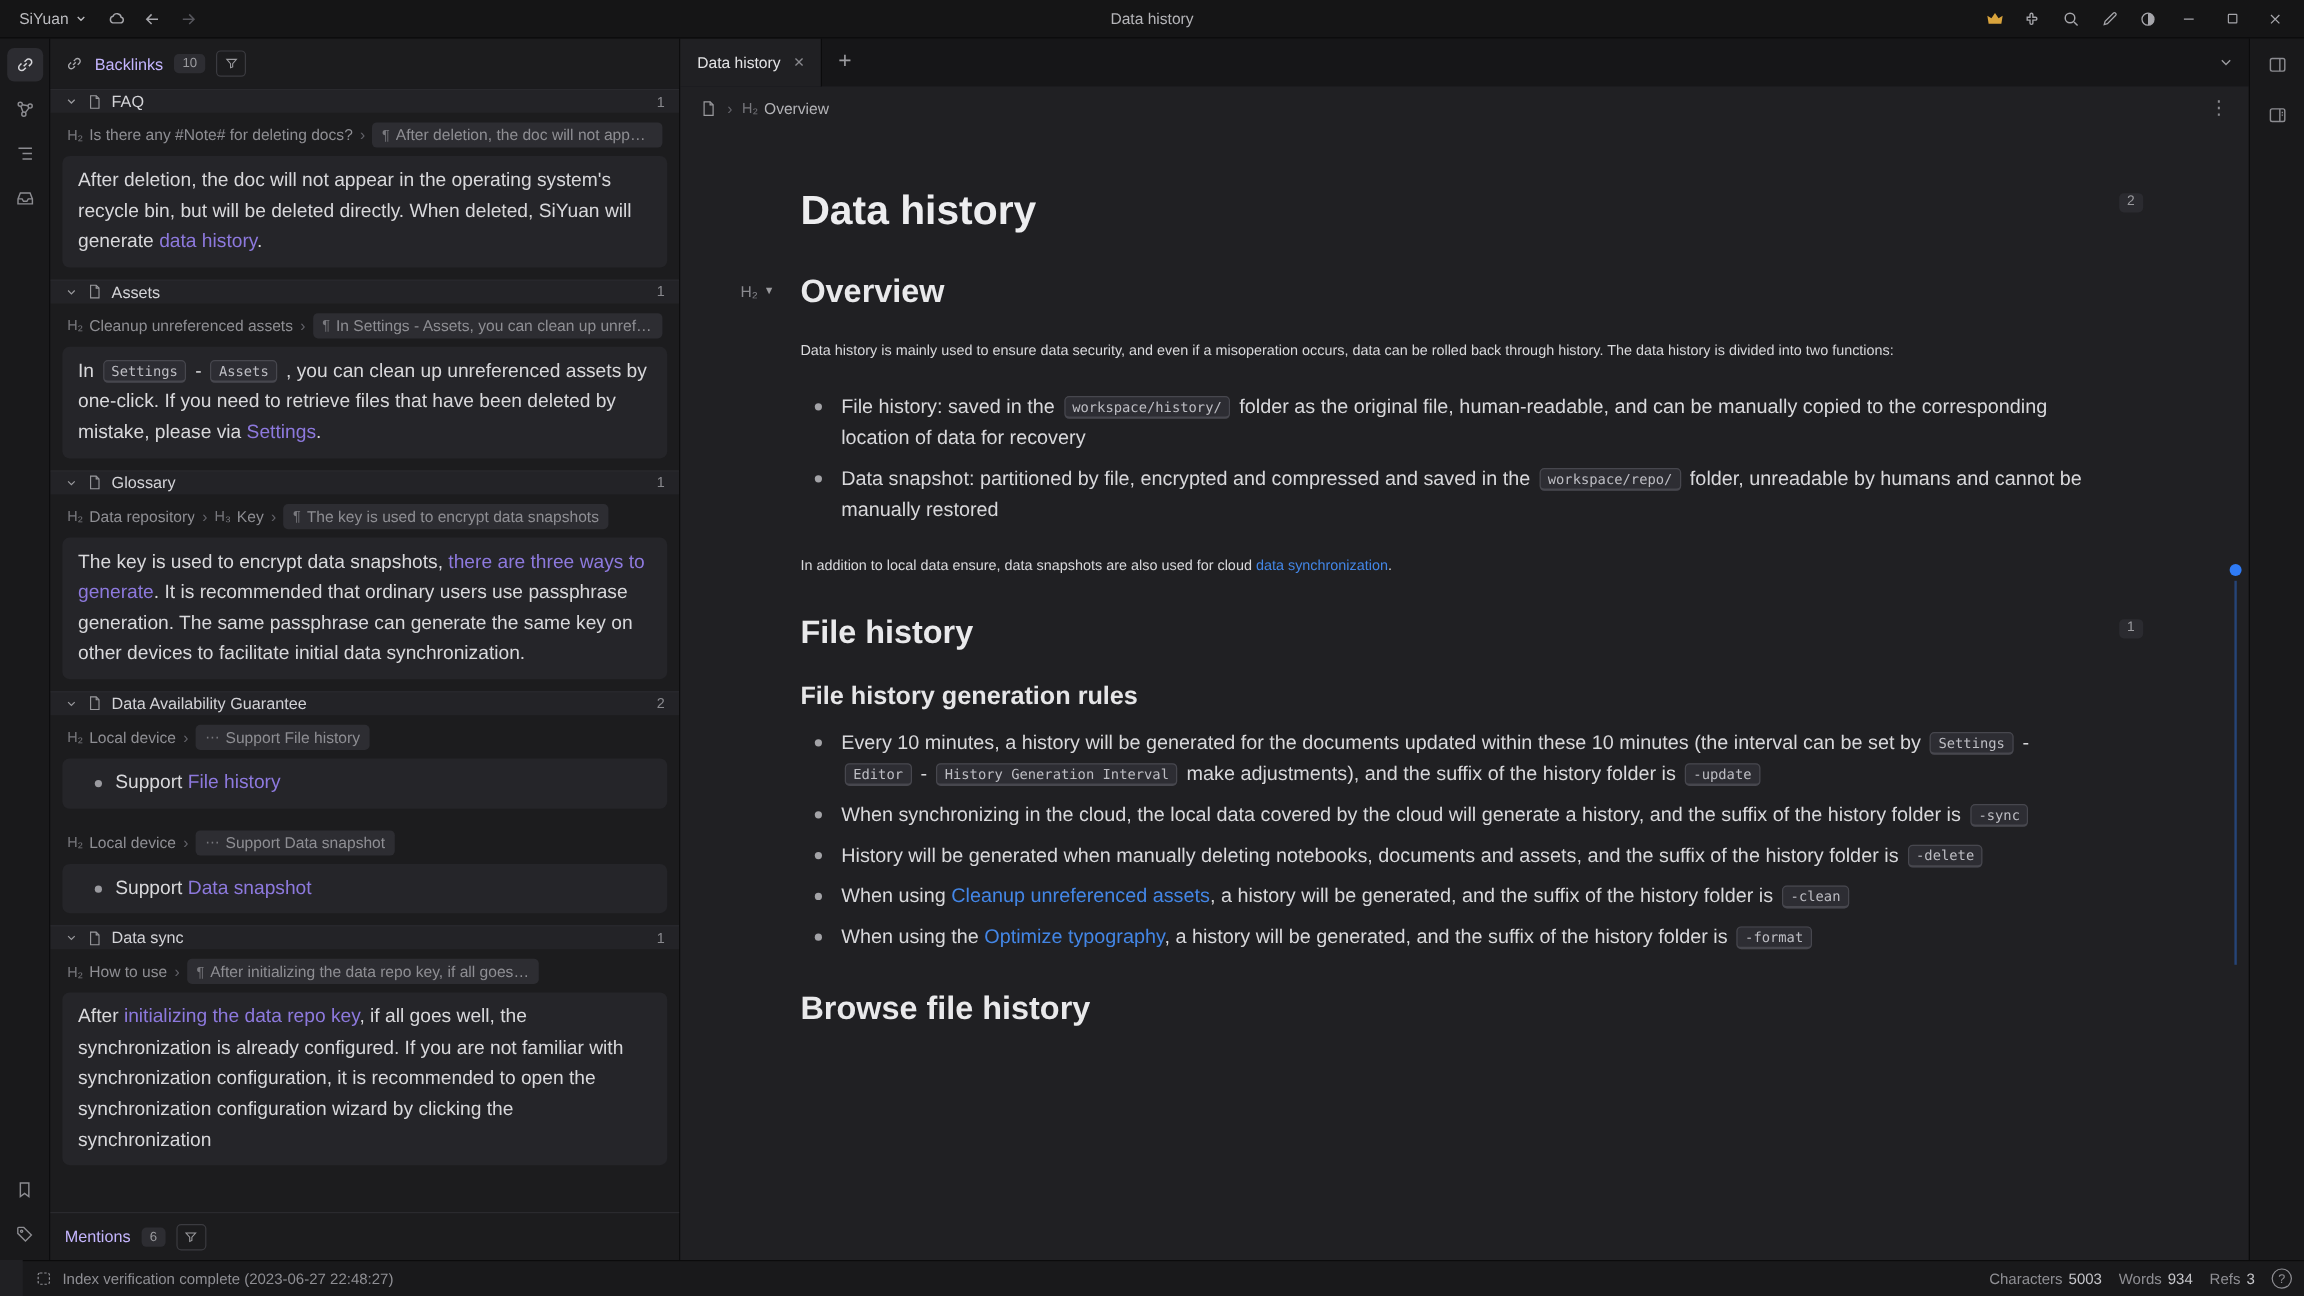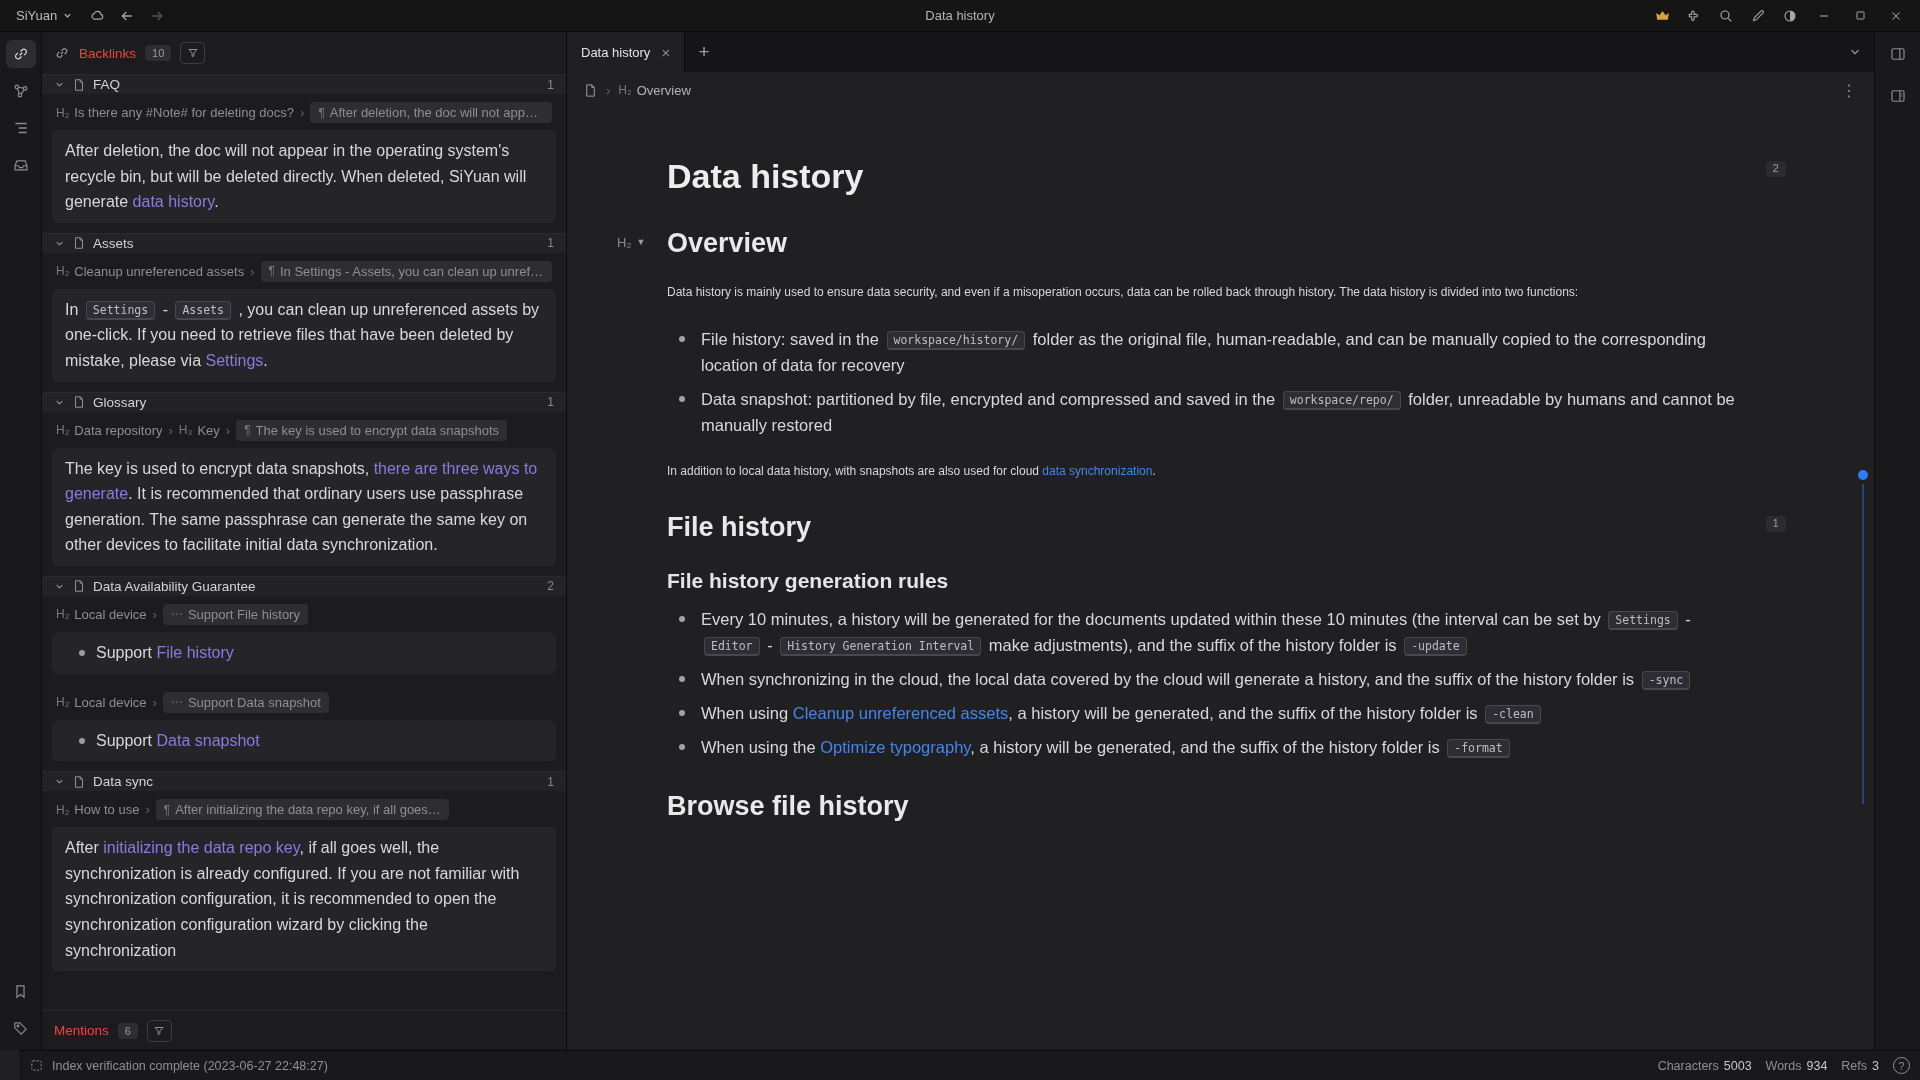--- a/index.html
+++ b/index.html
@@ -27,21 +27,21 @@
   .dock-right{width:46px;border-left:1px solid #0b0b0c;padding-top:8px;gap:14px;}
   .dock-icon{width:30px;height:28px;display:flex;align-items:center;justify-content:center;color:#8c8c91;border-radius:6px;cursor:pointer;}
   .dock-icon.active{background:#2c2c31;color:#d5d5d9;}
   .dock-spacer{flex:1;}
 
   
   .panel{width:525px;background:#1c1c1e;border-right:1px solid #0b0b0c;display:flex;flex-direction:column;min-height:0;}
   .panel-head,.panel-foot{display:flex;align-items:center;gap:9px;padding:0 12px;}
   .panel-head{flex:0 0 42px;height:42px;color:#a8a8ac;}
   .panel-foot{flex:0 0 40px;height:40px;border-top:1px solid #2a2a2e;color:#a8a8ac;}
-  .panel-title{font-size:13.5px;color:#ef4444;}
+  .panel-title{font-size:13.5px;color:#c4b5fd;}
   .badge{background:#2d2d32;border-radius:4px;padding:2px 7px;font-size:11px;color:#9b9b9f;}
   .filter-btn{width:25px;height:22px;border:1px solid #3b3b40;border-radius:4px;display:flex;align-items:center;justify-content:center;color:#9b9b9f;cursor:pointer;}
   .panel-body{flex:1;overflow:hidden;}
 
   .bl-head{display:flex;align-items:center;gap:7px;padding:2px 12px;background:#232327;border-top:1px solid #2a2a2e;cursor:pointer;}
   .bl-head .chev{color:#9a9a9e;}
   .bl-head .doc{color:#9a9a9e;}
   .bl-name{font-size:13.5px;color:#d3d3d7;}
   .bl-count{margin-left:auto;font-size:12px;color:#8a8a8f;}
   .bl-crumb{display:flex;align-items:center;gap:6px;padding:8px 14px 4px;font-size:13px;color:#8e8e93;white-space:nowrap;overflow:hidden;cursor:pointer;}
@@ -447,26 +447,27 @@
             <div class="blk h1"><span>Data history</span><span class="refbadge">2</span></div>
             <div class="blk h2"><span>Overview</span><span class="gutter">
                 <span class="gtag">H₂</span>
                 <span class="garr">▼</span>
               </span></div>
             <p class="blk para"><span>Data history is mainly used to ensure data security, and even if a misoperation occurs, data can be rolled back through history. The data history is divided into two functions:</span></p>
             <ul class="blk list">
               <li><span>File history: saved in the </span><span class="kbd">workspace/history/</span><span> folder as the original file, human-readable, and can be manually copied to the corresponding location of data for recovery</span></li>
               <li><span>Data snapshot: partitioned by file, encrypted and compressed and saved in the </span><span class="kbd">workspace/repo/</span><span> folder, unreadable by humans and cannot be manually restored</span></li>
             </ul>
-            <p class="blk para"><span>In addition to local data history, with snapshots are also used for cloud </span><span class="a">data synchronization</span><span>.</span></p>
+            <p class="blk para"><span>In addition to local data ensure, data snapshots are also used for cloud </span><span class="a">data synchronization</span><span>.</span></p>
             <div class="blk h2"><span>File history</span><span class="refbadge">1</span></div>
             <div class="blk h3"><span>File history generation rules</span></div>
             <ul class="blk list">
               <li><span>Every 10 minutes, a history will be generated for the documents updated within these 10 minutes (the interval can be set by </span><span class="kbd">Settings</span><span> - </span><span class="kbd">Editor</span><span> - </span><span class="kbd">History Generation Interval</span><span> make adjustments), and the suffix of the history folder is </span><span class="kbd">-update</span></li>
               <li><span>When synchronizing in the cloud, the local data covered by the cloud will generate a history, and the suffix of the history folder is </span><span class="kbd">-sync</span></li>
+              <li><span>History will be generated when manually deleting notebooks, documents and assets, and the suffix of the history folder is </span><span class="kbd">-delete</span></li>
               <li><span>When using </span><span class="a">Cleanup unreferenced assets</span><span>, a history will be generated, and the suffix of the history folder is </span><span class="kbd">-clean</span></li>
               <li><span>When using the </span><span class="a">Optimize typography</span><span>, a history will be generated, and the suffix of the history folder is </span><span class="kbd">-format</span></li>
             </ul>
             <div class="blk h2"><span>Browse file history</span></div>
           </div>
         <div class="scroll-dot"></div>
         <div class="scroll-line"></div>
       </div>
     </main>
 

